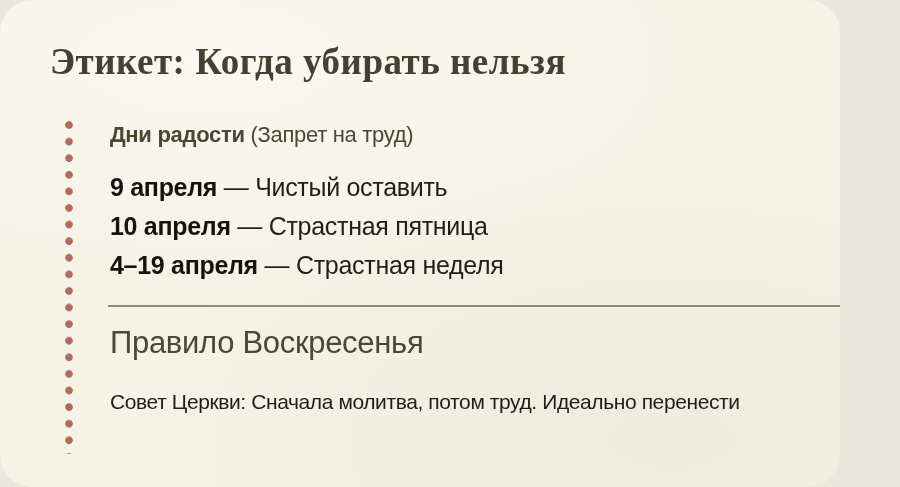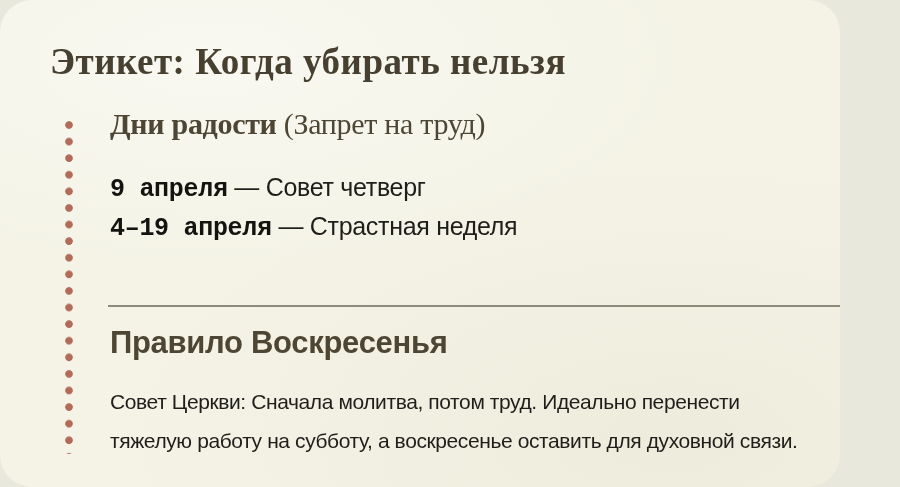--- a/index.html
+++ b/index.html
@@ -37,63 +37,62 @@
     top: 121px;
     width: 8px;
     height: 333px;
     background-image: radial-gradient(circle at 4px 4px, var(--accent_dots, #b26b5a) 3.4px, rgba(0,0,0,0) 4.2px);
     background-size: 8px 16.6px;
     background-repeat: repeat-y;
   }
   .joy-heading {
     position: absolute;
     left: 110px;
-    top: 104px;
-    font-size: 30px;
+    top: 115px;
+    font-size: 22px;
     line-height: 40px;
     color: var(--heading, #4e4634);
     letter-spacing: -0.3px;
     white-space: nowrap;
-    font-family: Liberation Serif, serif;
   }
   .joy-heading .bold { font-weight: 700; }
   .joy-heading .note { font-weight: 400; }
   .joy-list {
     position: absolute;
     left: 110px;
     top: 168px;
   }
   .joy-row {
     height: 39px;
     line-height: 39px;
     font-size: 25px;
     letter-spacing: -0.3px;
     color: var(--body, #1f1e1a);
     white-space: nowrap;
   }
-  .joy-row .date { font-weight: 700; color: #14130f; font-family: Liberation Mono, monospace; }
+  .joy-row .date { font-weight: 700; color: #14130f; }
   .joy-row .dash, .joy-row .event { font-weight: 400; }
   .divider {
     position: absolute;
     left: 108px;
     top: 305px;
     width: 740px;
     height: 0;
     border: none;
     border-top: 2px solid var(--divider, #8d8c7c);
     margin: 0;
   }
   .rule-heading {
     position: absolute;
     left: 110px;
     top: 322px;
     margin: 0;
     font-size: 31px;
     line-height: 42px;
-    font-weight: 700;
+    font-weight: 400;
     letter-spacing: -0.3px;
     color: var(--heading, #4e4634);
     white-space: nowrap;
   }
   .rule-body {
     position: absolute;
     left: 110px;
     top: 382px;
     width: 760px;
     font-size: 21px;
@@ -114,31 +113,35 @@
 
   <div class="joy-heading">
     <span class="bold">Дни радости</span>
     <span class="note">(Запрет на труд)</span>
   </div>
 
   <div class="joy-list">
     <div class="joy-row">
       <span class="date">9 апреля</span>
       <span class="dash">—</span>
-      <span class="event">Совет четверг</span>
+      <span class="event">Чистый оставить</span>
+    </div>
+    <div class="joy-row">
+      <span class="date">10 апреля</span>
+      <span class="dash">—</span>
+      <span class="event">Страстная пятница</span>
     </div>
     <div class="joy-row">
       <span class="date">4–19 апреля</span>
       <span class="dash">—</span>
       <span class="event">Страстная неделя</span>
     </div>
   </div>
 
   <hr class="divider">
 
   <h2 class="rule-heading">Правило Воскресенья</h2>
 
   <div class="rule-body">
     <div class="line">Совет Церкви: Сначала молитва, потом труд. Идеально перенести</div>
-    <div class="line">тяжелую работу на субботу, а воскресенье оставить для духовной связи.</div>
   </div>
 
 </div>
 
 </body></html>

